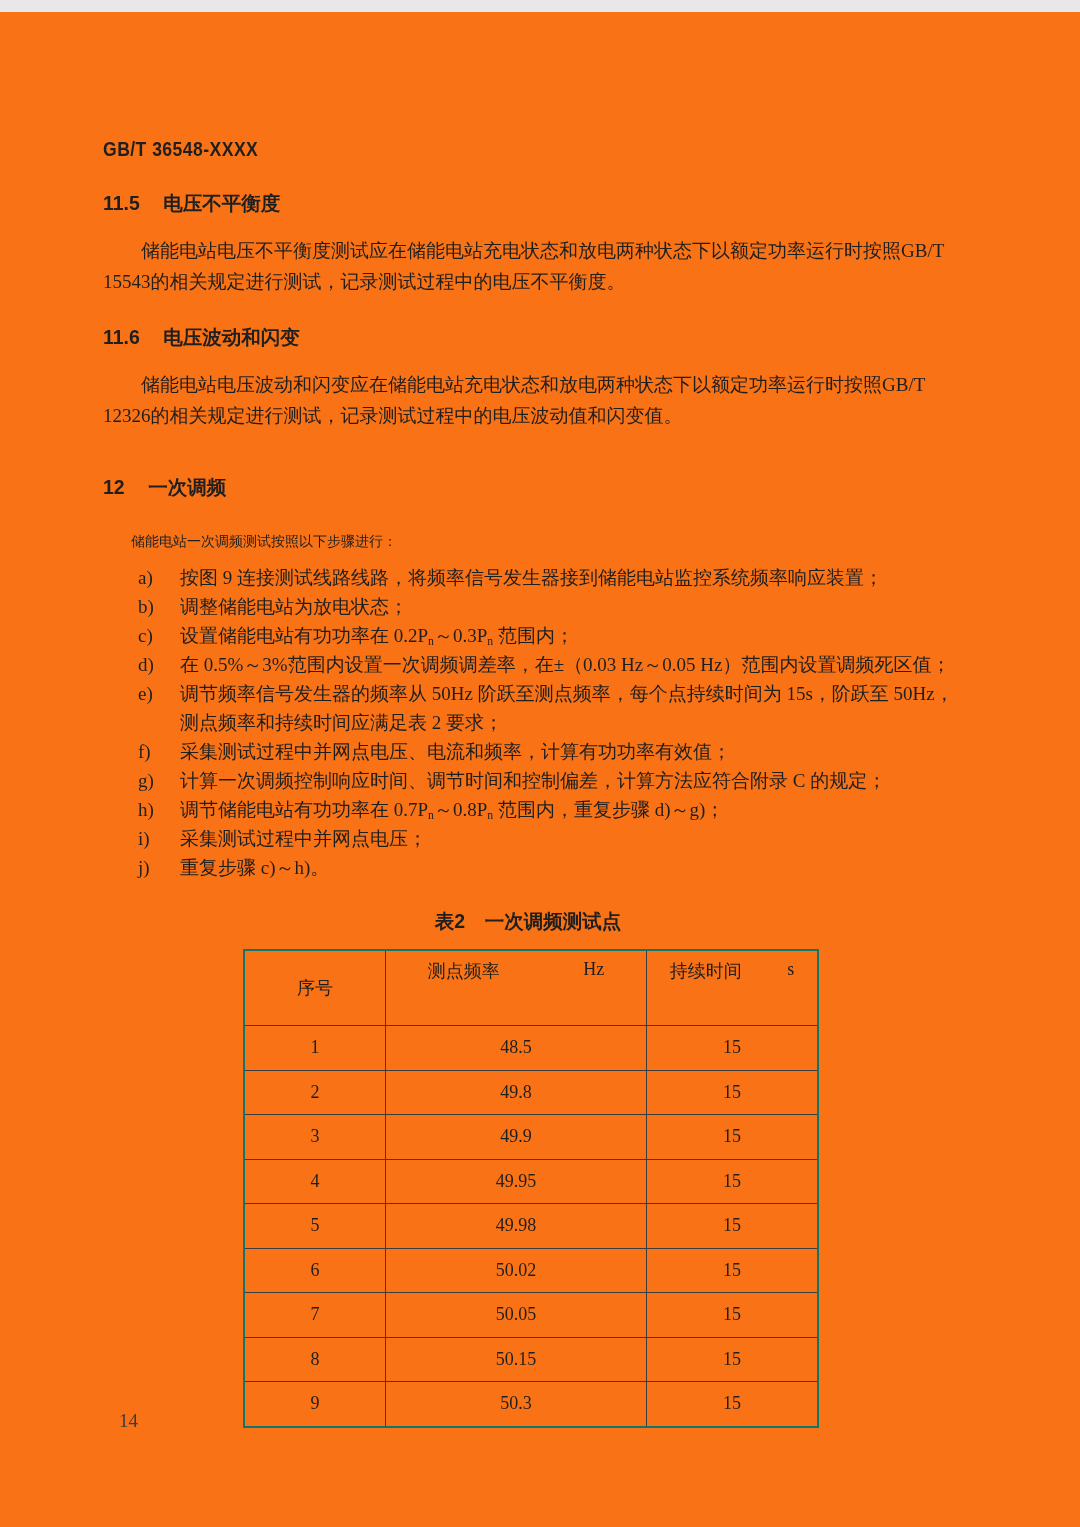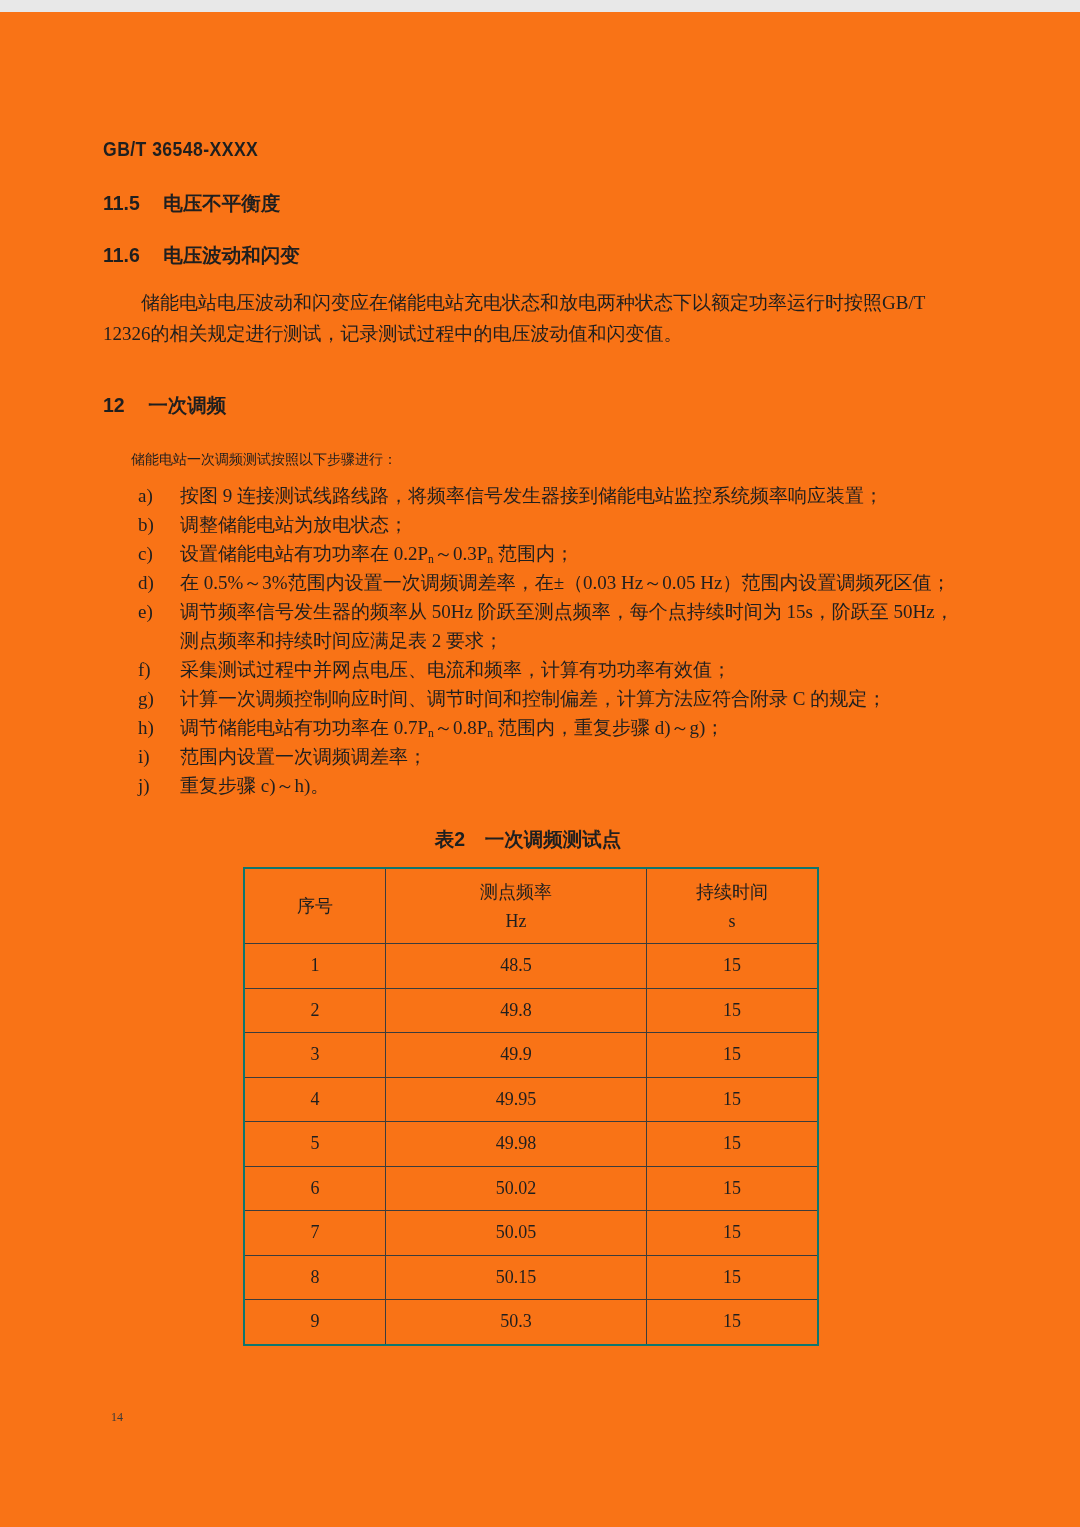--- a/index.html
+++ b/index.html
@@ -103,46 +103,47 @@
     font-weight: normal;
     padding: 0;
   }
   table.t2 .col-no   { width: 140px; }
   table.t2 .col-freq { width: 260px; }
   table.t2 .col-dur  { width: 170px; }
   table.t2 thead th { height: 74px; }
   table.t2 tbody td { height: 43.5px; }
   .hdr-stack {
     display: flex;
-    flex-direction: column;
+    flex-direction: row;
     justify-content: space-around;
     height: 100%;
     padding: 8px 0;
     box-sizing: border-box;
   }
   .page-number {
     position: absolute;
-    left: 111px;
+    left: 119px;
     top: 1398px;
-    font-size: 12px;
+    font-size: 19px;
     color: #3a3a3a;
   }
 </style>
 </head>
 <body>
 
 <div class="page">
   <div class="content">
 
     <div class="doc-number">GB/T 36548-XXXX</div>
 
     <h2 class="sec-heading h-115">
       <span class="sec-num">11.5</span>
       <span class="sec-title">电压不平衡度</span>
     </h2>
+    <p class="body-par">储能电站电压不平衡度测试应在储能电站充电状态和放电两种状态下以额定功率运行时按照GB/T<br>15543的相关规定进行测试，记录测试过程中的电压不平衡度。</p>
 
     <h2 class="sec-heading h-116">
       <span class="sec-num">11.6</span>
       <span class="sec-title">电压波动和闪变</span>
     </h2>
     <p class="body-par">储能电站电压波动和闪变应在储能电站充电状态和放电两种状态下以额定功率运行时按照GB/T<br>12326的相关规定进行测试，记录测试过程中的电压波动值和闪变值。</p>
 
     <h2 class="sec-heading h-12">
       <span class="sec-num">12</span>
       <span class="sec-title">一次调频</span>
@@ -177,21 +178,21 @@
       <li>
         <span class="step-label">g)</span>
         <span class="step-text">计算一次调频控制响应时间、调节时间和控制偏差，计算方法应符合附录 C 的规定；</span>
       </li>
       <li>
         <span class="step-label">h)</span>
         <span class="step-text">调节储能电站有功功率在 0.7P<sub>n</sub>～0.8P<sub>n</sub> 范围内，重复步骤 d)～g)；</span>
       </li>
       <li>
         <span class="step-label">i)</span>
-        <span class="step-text">范围内设置一次调频调差率；</span>
+        <span class="step-text">采集测试过程中并网点电压；</span>
       </li>
       <li>
         <span class="step-label">j)</span>
         <span class="step-text">重复步骤 c)～h)。</span>
       </li>
     </ul>
 
     <div class="table-caption">表2　一次调频测试点</div>
 
     <table class="t2">

